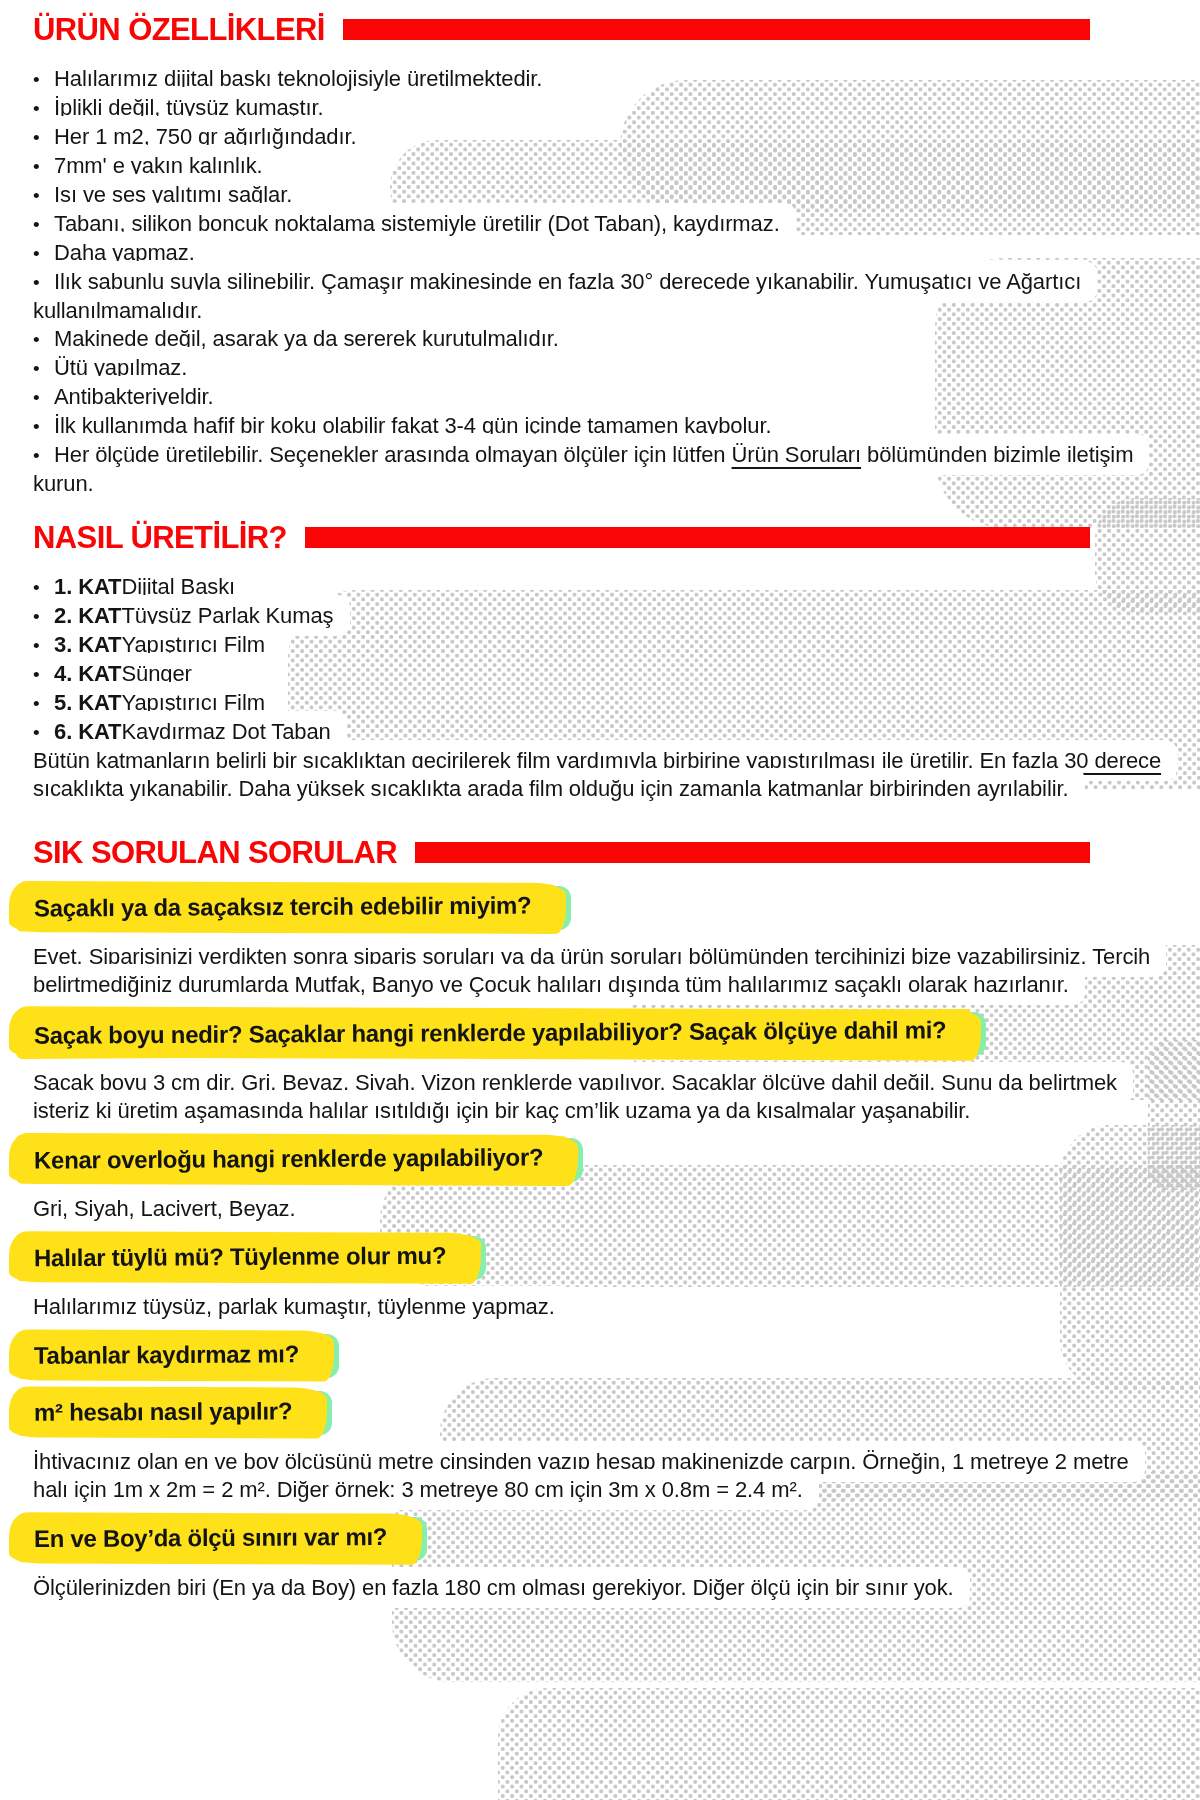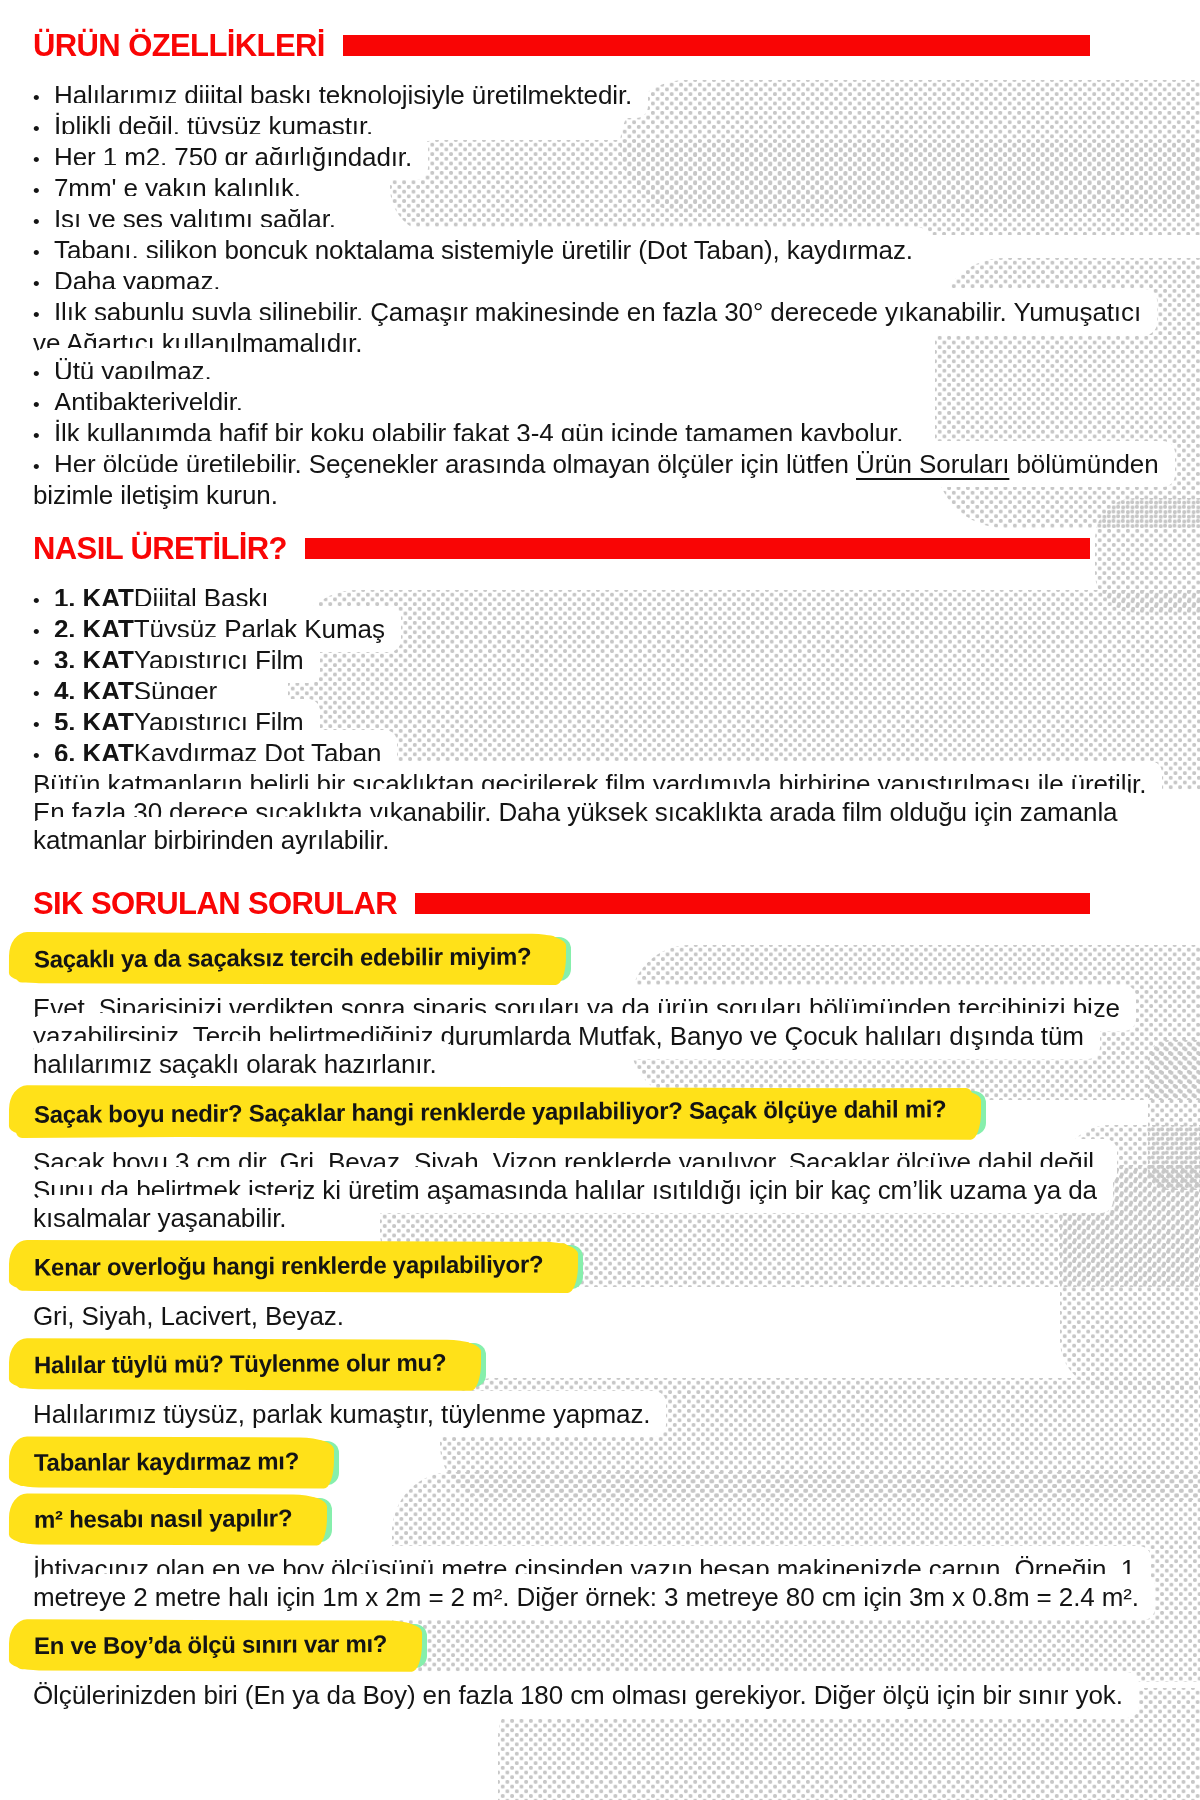--- a/index.html
+++ b/index.html
@@ -9,31 +9,31 @@
   
   .blob {
     position:absolute;
     background-image:
       radial-gradient(circle, #c7c7c7 1.8px, rgba(0,0,0,0) 2.2px),
       radial-gradient(circle, #c7c7c7 1.8px, rgba(0,0,0,0) 2.2px);
     background-size:9.4px 9.4px;
     background-position:0 0, 4.7px 4.7px;
   }
 
-  .content { position:relative; padding:30px 33px 0 33px; }
+  .content { position:relative; padding:14px 33px 0 33px; }
 
   
   .sec-head { display:flex; align-items:center; gap:18px; margin:0 77px 20px 0; }
   .sec-head .t { font-size:31px; line-height:31px; font-weight:800; color:#f90505; letter-spacing:-0.6px; white-space:nowrap; margin:0; }
   .sec-head .bar { flex:1; height:21px; background:#f90505; }
   .mt-prod { margin-top:24px; }
   .mt-faq  { margin-top:34px; margin-bottom:18px; }
 
   
-  p.row { margin:0; font-size:26px; line-height:28px; font-weight:500; letter-spacing:-0.1px; max-width:1134px; }
+  p.row { margin:0; font-size:22px; line-height:28px; font-weight:500; letter-spacing:-0.1px; max-width:1134px; }
   .ink {
     background:#ffffff;
     padding:8px 16px 8px 0;
     border-radius:12px;
     -webkit-box-decoration-break:clone; box-decoration-break:clone;
   }
   .bullet .ink::before { content:"•"; display:inline-block; width:21px; font-size:19px; }
   b.kat { font-weight:800; }
   .u  { color:inherit; text-decoration:underline; text-underline-offset:5px; text-decoration-thickness:2px; cursor:pointer; }
   .u2 { text-decoration:underline; text-underline-offset:5px; text-decoration-thickness:2px; }
@@ -75,20 +75,21 @@
 
     <div>
       <p class="row bullet"><span class="ink">Halılarımız dijital baskı teknolojisiyle üretilmektedir.</span></p>
       <p class="row bullet"><span class="ink">İplikli değil, tüysüz kumaştır.</span></p>
       <p class="row bullet"><span class="ink">Her 1 m2, 750 gr ağırlığındadır.</span></p>
       <p class="row bullet"><span class="ink">7mm' e yakın kalınlık.</span></p>
       <p class="row bullet"><span class="ink">Isı ve ses yalıtımı sağlar.</span></p>
       <p class="row bullet"><span class="ink">Tabanı, silikon boncuk noktalama sistemiyle üretilir (Dot Taban), kaydırmaz.</span></p>
       <p class="row bullet"><span class="ink">Daha yapmaz.</span></p>
       <p class="row bullet"><span class="ink">Ilık sabunlu suyla silinebilir. Çamaşır makinesinde en fazla 30° derecede yıkanabilir. Yumuşatıcı ve Ağartıcı kullanılmamalıdır.</span></p>
+      <p class="row bullet"><span class="ink">Makinede değil, asarak ya da sererek kurutulmalıdır.</span></p>
       <p class="row bullet"><span class="ink">Ütü yapılmaz.</span></p>
       <p class="row bullet"><span class="ink">Antibakteriyeldir.</span></p>
       <p class="row bullet"><span class="ink">İlk kullanımda hafif bir koku olabilir fakat 3-4 gün içinde tamamen kaybolur.</span></p>
       <p class="row bullet"><span class="ink"><span>Her ölçüde üretilebilir. Seçenekler arasında olmayan ölçüler için lütfen </span><a class="u">Ürün Soruları</a><span> bölümünden bizimle iletişim kurun.</span></span></p>
     </div>
 
     <header class="sec-head mt-prod">
       <h2 class="t">NASIL ÜRETİLİR?</h2>
       <div class="bar"></div>
     </header>

